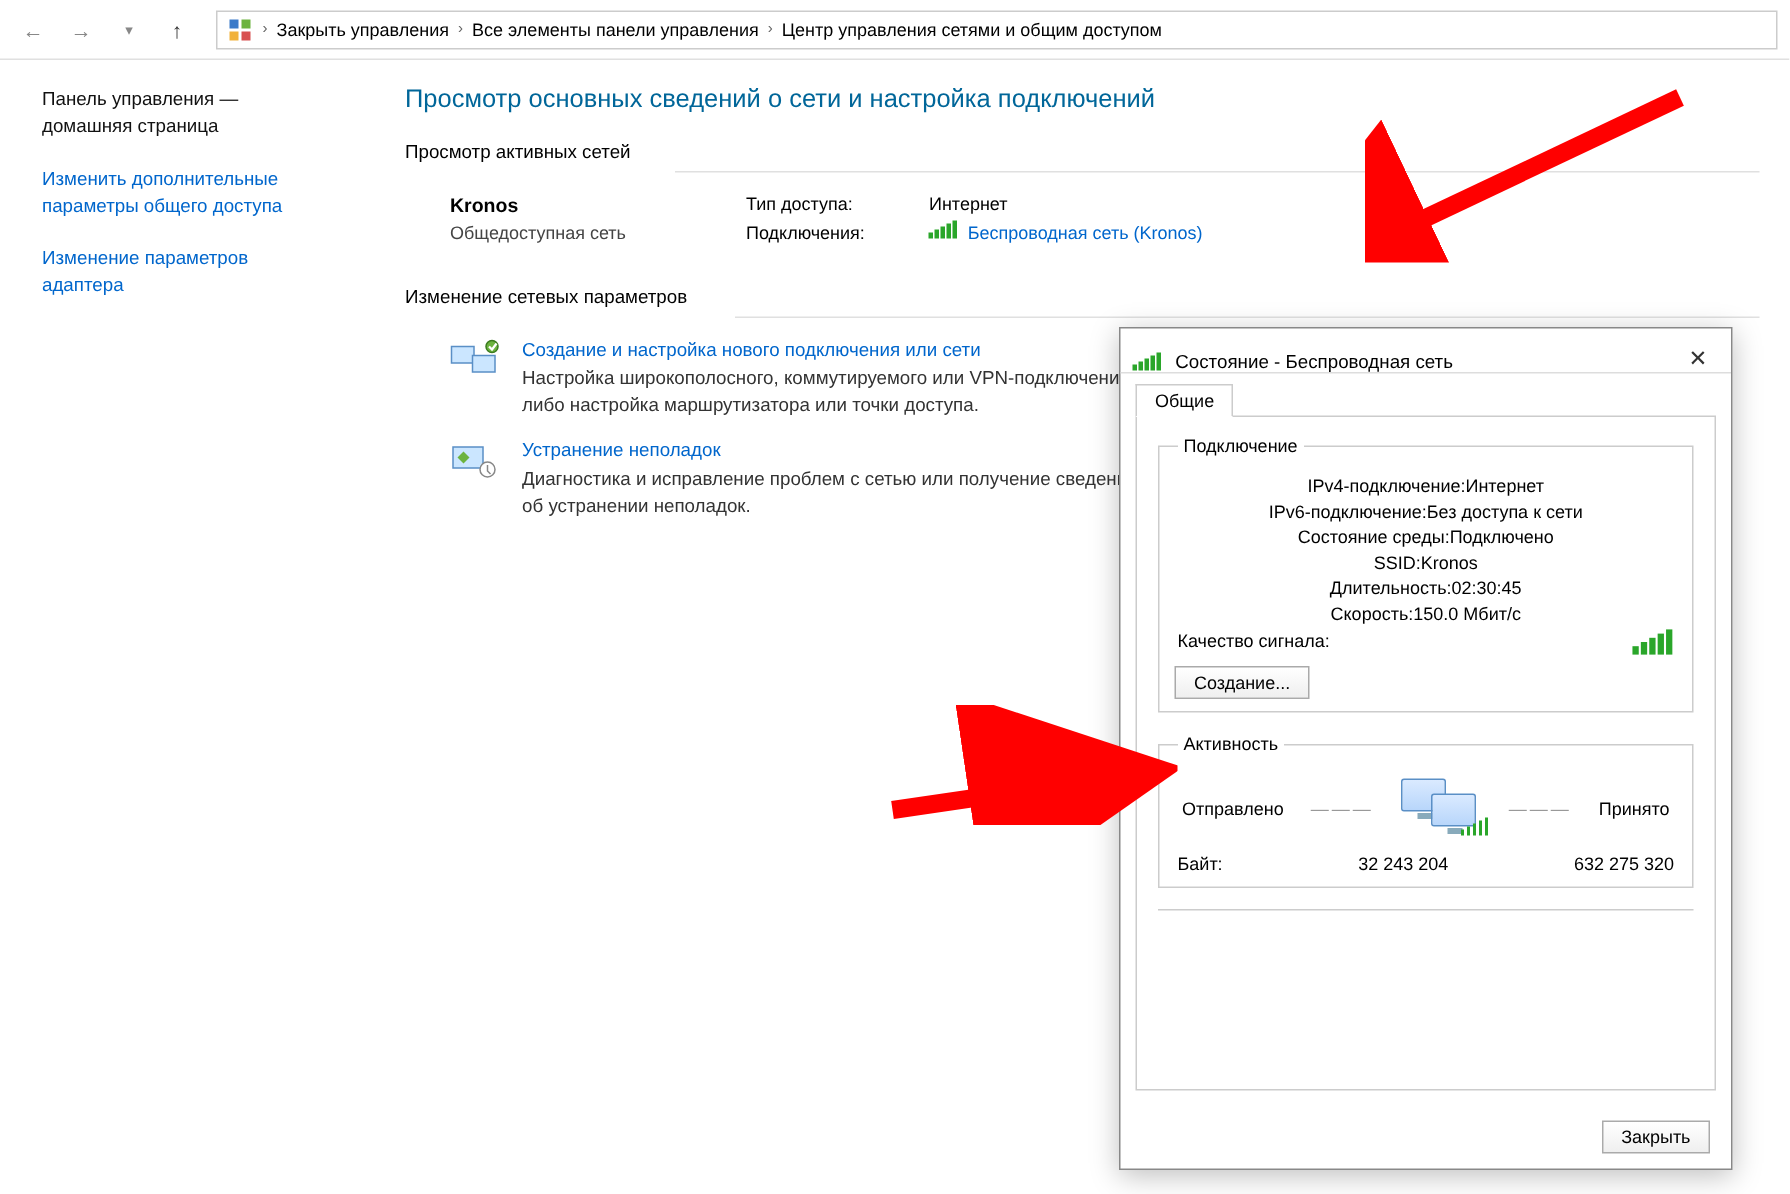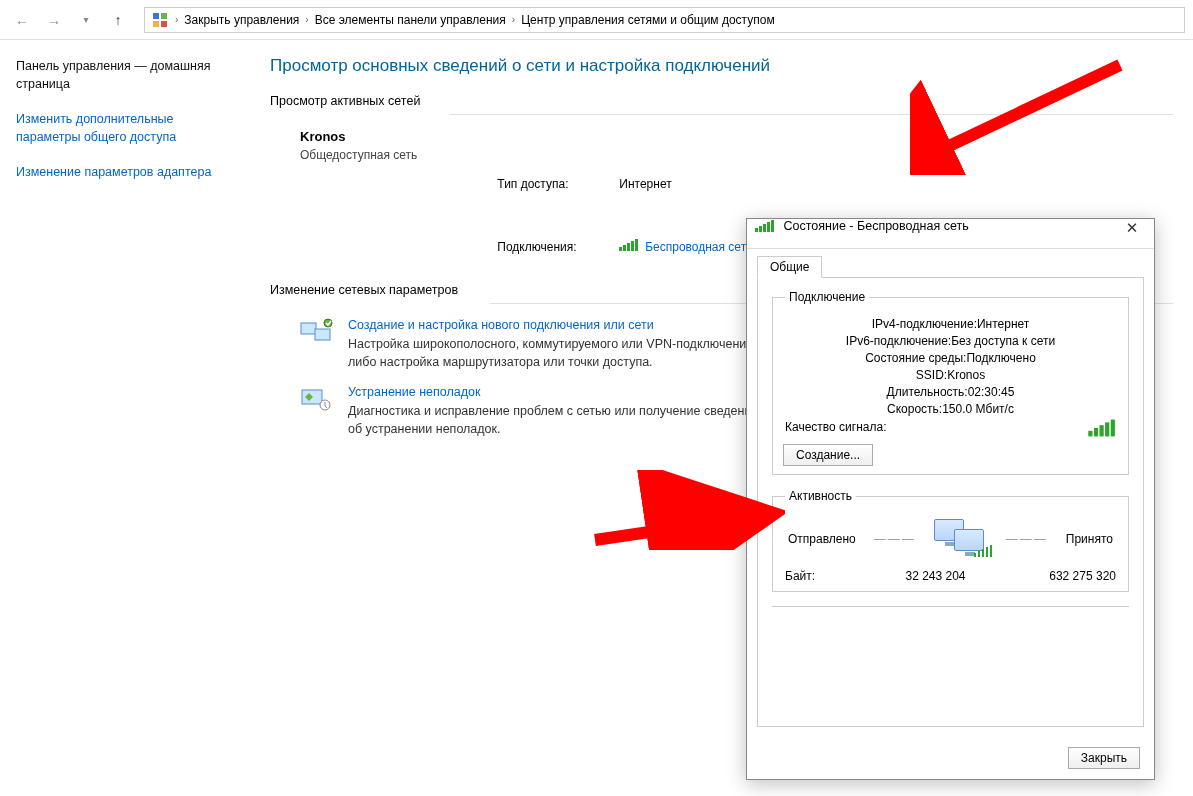--- a/index.html
+++ b/index.html
@@ -44,21 +44,21 @@
       width: 18px; height: 18px;
       display:inline-flex; align-items:center; justify-content:center;
     }
     .bc-item { white-space: nowrap; color: #000; }
     .bc-caret { color: #666; font-size: 10px; }
 
     
     .main { display: flex; height: calc(100% - 40px); }
     .sidebar {
       width: 250px;
-      padding: 18px 16px;
+      padding: 18px 28px;
       display: flex; flex-direction: column; gap: 18px;
     }
     .side-link {
       color: #0066cc;
       line-height: 1.4;
       cursor: pointer;
       font-size: 12.5px;
     }
     .side-link.plain { color: #111; }
 
@@ -72,21 +72,21 @@
     }
     .section-label { font-size: 12.5px; color: #000; margin-bottom: 18px; }
     .section-label.bold { margin-top: 25px; margin-bottom: 10px; }
 
     .active-networks { display: flex; margin-left: 30px; gap: 80px; }
     .net-col { }
     .net-name { font-weight: bold; font-size: 13px; }
     .net-type { color: #444; margin-top: 4px; }
 
     .net-details { }
-    .net-row { display: flex; gap: 12px; margin-bottom: 4px; align-items: center; margin-top: 48px; }
+    .net-row { display: flex; gap: 12px; margin-bottom: 4px; align-items: center; }
     .net-row .lab { width: 110px; color: #000; }
     .net-row .val { color: #000; }
     .net-row .link { color: #0066cc; cursor: pointer; }
     .wifi-bars {
       display: inline-flex; align-items: flex-end; gap: 1.5px; margin-right: 4px;
     }
     .wifi-bars span {
       width: 2.5px; background: #2aa62a; display: inline-block;
     }
     .wifi-bars span:nth-child(1){height:4px}
@@ -108,21 +108,21 @@
       position: absolute;
       left: 746px; top: 218px;
       width: 409px; height: 562px;
       border: 1px solid #888;
       background: #fff;
       box-shadow: 0 4px 18px rgba(0,0,0,0.25);
       display: flex; flex-direction: column;
     }
     .dlg-title {
       height: 30px;
-      display: flex; align-items: flex-start; justify-content: space-between;
+      display: flex; align-items: flex-end; justify-content: space-between;
       padding: 0 8px;
       border-bottom: 1px solid #ddd;
       font-size: 12.5px;
     }
     .dlg-title .t-left { display:flex; align-items:center; gap:6px; }
     .dlg-close { width: 28px; text-align:center; font-size: 15px; cursor:pointer; color:#333; }
 
     .tab-strip { padding: 6px 14px 0 10px; }
     .tab {
       display: inline-block;

